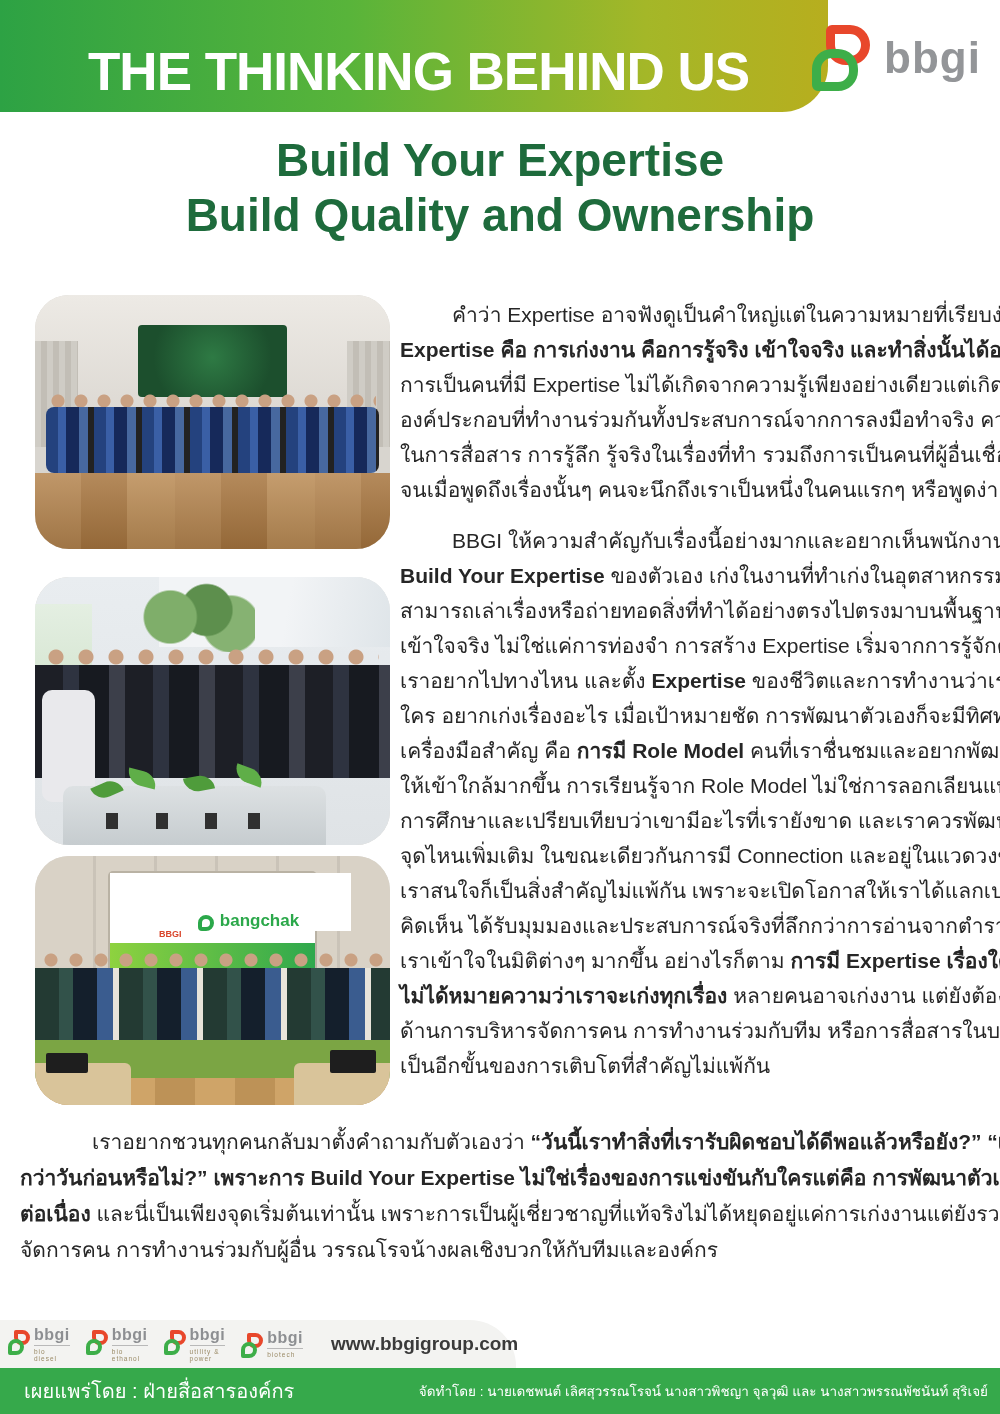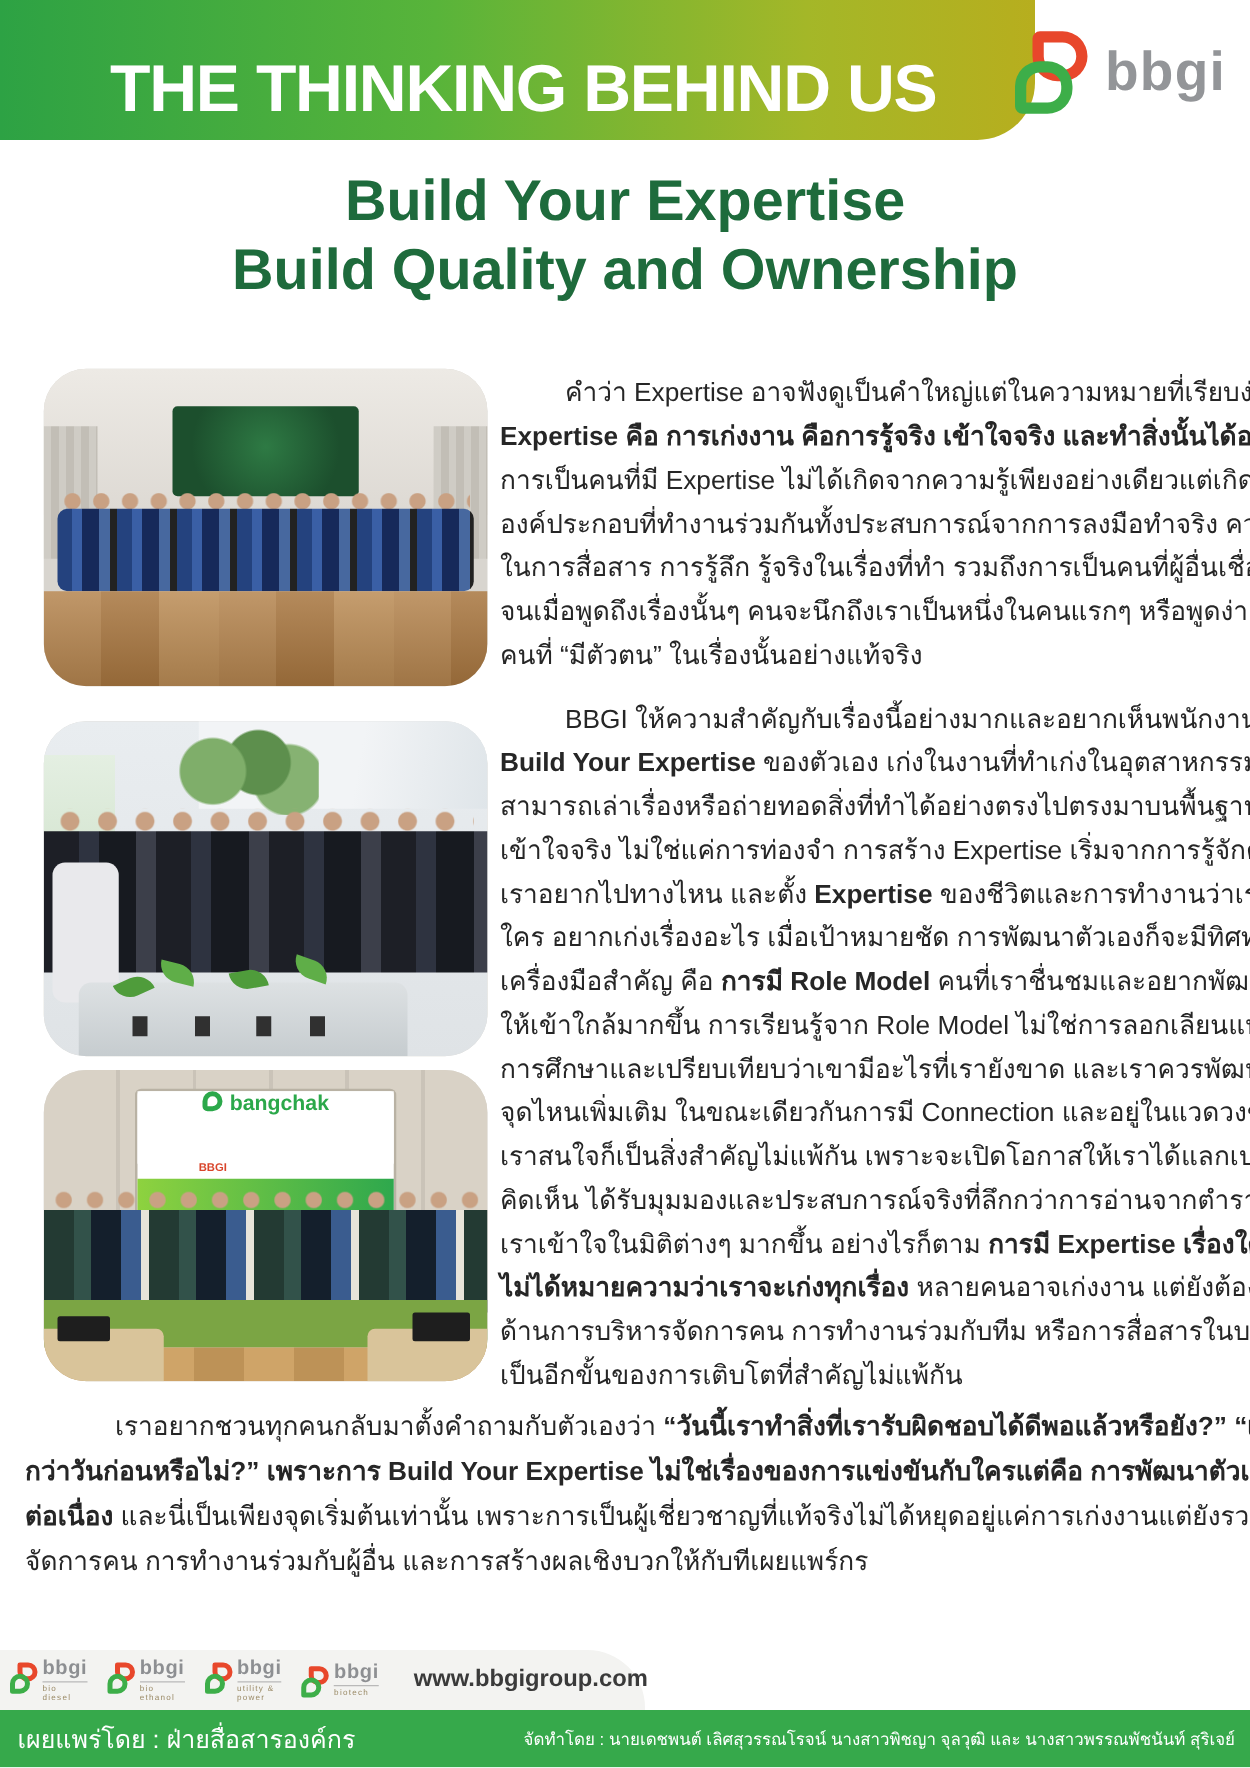--- a/index.html
+++ b/index.html
@@ -53,21 +53,21 @@
   .p2-leaf.l1{left:16%;bottom:18%;transform:rotate(-24deg);}
   .p2-leaf.l2{left:26%;bottom:22%;transform:rotate(14deg);background:#5fae48;}
   .p2-leaf.l3{left:42%;bottom:20%;transform:rotate(-10deg);}
   .p2-leaf.l4{left:56%;bottom:23%;transform:rotate(20deg);background:#5fae48;}
   .p2-pot{width:12px;height:16px;background:#303030;bottom:6%;}
   .p2-pot.k1{left:20%;} .p2-pot.k2{left:34%;} .p2-pot.k3{left:48%;} .p2-pot.k4{left:60%;}
   
   .p3-wall{left:0;top:0;width:100%;height:100%;background:#d9d2c6;}
   .p3-panels{left:0;top:0;width:100%;height:70%;background:repeating-linear-gradient(90deg,transparent 0 58px,rgba(0,0,0,.07) 58px 61px);}
   .p3-screen{left:21%;top:7%;width:58%;height:40%;background:#ffffff;border-radius:3px;box-shadow:0 0 0 2px #b9b2a4;}
-  .p3-screen-top{left:0;top:0;width:100%;height:58%;background:#ffffff;display:flex;align-items:flex-start;justify-content:center;gap:6px;position:absolute;}
+  .p3-screen-top{left:0;top:0;width:100%;height:58%;background:#ffffff;display:flex;align-items:flex-end;justify-content:center;gap:6px;position:absolute;padding-left:36px;}
   .p3-dot{position:static;width:16px;height:16px;border:4px solid #2ba84a;border-radius:50% 50% 50% 4px;box-sizing:border-box;}
   .p3-brand{position:static;font-size:17px;font-weight:bold;color:#2ba84a;letter-spacing:0;}
   .p3-sub{left:24%;top:56%;font-size:9px;font-weight:bold;color:#d9452b;}
   .p3-screen-bot{left:0;bottom:0;width:100%;height:30%;background:linear-gradient(90deg,#8ed23f,#2ea84d);}
   .p3-heads{left:2%;top:38%;width:96%;height:18px;background-image:radial-gradient(circle at 9px 9px,#c9a183 6px,transparent 7px);background-size:25px 18px;background-repeat:repeat-x;}
   .p3-crowd{left:0;top:45%;width:100%;height:33%;
             background:repeating-linear-gradient(90deg,#233a33 0 24px,#32524a 24px 38px,#141f2c 38px 62px,#3a5c8f 62px 78px,#e8e4da 78px 84px);}
   .p3-carpet{left:0;bottom:11%;width:100%;height:15%;background:#7ba544;}
   .p3-floor{left:0;bottom:0;width:100%;height:11%;background:repeating-linear-gradient(90deg,#cfa468 0 40px,#bd9257 40px 80px);}
   .p3-tableL{left:0;bottom:0;width:27%;height:17%;background:#d9c49a;border-top-right-radius:6px;}
@@ -95,21 +95,21 @@
   .fmark .ring.g{left:0;top:9px;width:16px;height:16px;border:4px solid #3dae49;border-radius:8px 8px 8px 2px;}
   .fcol{display:flex;flex-direction:column;align-items:flex-start;}
   .fbrand{font-size:16px;font-weight:bold;color:#8d8f92;line-height:16px;letter-spacing:.5px;
           border-bottom:1px solid #b9b9b9;padding-bottom:2px;}
   .fsub{font-size:6.5px;color:#9a8a66;letter-spacing:1px;margin-top:2px;}
   .fdiv{width:1px;height:32px;background:#cccccc;margin:0 8px;}
   .fsite{font-size:19px;font-weight:bold;color:#3a3a3a;margin-left:12px;white-space:nowrap;}
 
   .bbar{position:absolute;left:0;top:1368px;width:1000px;height:46px;background:#36a94b;
         display:flex;align-items:center;color:#ffffff;}
-  .bpub{margin-left:14px;font-size:20px;white-space:nowrap;}
+  .bpub{margin-left:24px;font-size:20px;white-space:nowrap;}
   .bdate{margin-left:84px;font-size:20px;white-space:nowrap;}
   .bprod{margin-left:auto;margin-right:12px;font-size:13.5px;white-space:nowrap;}
 </style>
 </head>
 <body>
 
 <div class="page">
 
   <div class="hbar">
     <div class="htitle">THE THINKING BEHIND US</div>
@@ -179,21 +179,20 @@
   </div>
 
   <div class="coltext">
     <div class="para1">
         <div class="tline indent"><span>คำว่า Expertise อาจฟังดูเป็นคำใหญ่แต่ในความหมายที่เรียบง่ายที่สุด</span></div>
         <div class="tline"><span class="b">Expertise คือ การเก่งงาน คือการรู้จริง เข้าใจจริง และทำสิ่งนั้นได้อย่างมั่นใจ</span></div>
         <div class="tline"><span>การเป็นคนที่มี Expertise ไม่ได้เกิดจากความรู้เพียงอย่างเดียวแต่เกิดจากหลาย</span></div>
         <div class="tline"><span>องค์ประกอบที่ทำงานร่วมกันทั้งประสบการณ์จากการลงมือทำจริง ความสามารถ</span></div>
         <div class="tline"><span>ในการสื่อสาร การรู้ลึก รู้จริงในเรื่องที่ทำ รวมถึงการเป็นคนที่ผู้อื่นเชื่อถือ ยอมรับ</span></div>
         <div class="tline"><span>จนเมื่อพูดถึงเรื่องนั้นๆ คนจะนึกถึงเราเป็นหนึ่งในคนแรกๆ หรือพูดง่ายๆ คือ เป็น</span></div>
-        <div class="tline"><span>คนที่ “มีตัวตน” ในเรื่องนั้นอย่างแท้จริง</span></div>
       </div>
     <div class="para2">
         <div class="tline indent"><span>BBGI ให้ความสำคัญกับเรื่องนี้อย่างมากและอยากเห็นพนักงานทุกคน</span></div>
         <div class="tline"><span class="b">Build Your Expertise</span><span> ของตัวเอง เก่งในงานที่ทำเก่งในอุตสาหกรรมที่อยู่ และ</span></div>
         <div class="tline"><span>สามารถเล่าเรื่องหรือถ่ายทอดสิ่งที่ทำได้อย่างตรงไปตรงมาบนพื้นฐานของความ</span></div>
         <div class="tline"><span>เข้าใจจริง ไม่ใช่แค่การท่องจำ การสร้าง Expertise เริ่มจากการรู้จักตัวเอง รู้ว่า</span></div>
         <div class="tline"><span>เราอยากไปทางไหน และตั้ง </span><span class="b">Expertise</span><span> ของชีวิตและการทำงานว่าเราอยากเป็น</span></div>
         <div class="tline"><span>ใคร อยากเก่งเรื่องอะไร เมื่อเป้าหมายชัด การพัฒนาตัวเองก็จะมีทิศทาง อีกหนึ่ง</span></div>
         <div class="tline"><span>เครื่องมือสำคัญ คือ </span><span class="b">การมี Role Model</span><span> คนที่เราชื่นชมและอยากพัฒนาตัวเอง</span></div>
         <div class="tline"><span>ให้เข้าใกล้มากขึ้น การเรียนรู้จาก Role Model ไม่ใช่การลอกเลียนแบบแต่ คือ</span></div>
@@ -205,21 +204,21 @@
         <div class="tline"><span class="b">ไม่ได้หมายความว่าเราจะเก่งทุกเรื่อง</span><span> หลายคนอาจเก่งงาน แต่ยังต้องพัฒนาทักษะ</span></div>
         <div class="tline"><span>ด้านการบริหารจัดการคน การทำงานร่วมกับทีม หรือการสื่อสารในบทบาทผู้นำซึ่ง</span></div>
         <div class="tline"><span>เป็นอีกขั้นของการเติบโตที่สำคัญไม่แพ้กัน</span></div>
       </div>
   </div>
 
   <div class="bottompara">
       <div class="tline indent"><span>เราอยากชวนทุกคนกลับมาตั้งคำถามกับตัวเองว่า </span><span class="b">“วันนี้เราทำสิ่งที่เรารับผิดชอบได้ดีพอแล้วหรือยัง?” “เรากำลังเก่งขึ้น</span></div>
       <div class="tline"><span class="b">กว่าวันก่อนหรือไม่?” เพราะการ Build Your Expertise ไม่ใช่เรื่องของการแข่งขันกับใครแต่คือ การพัฒนาตัวเองให้ดีขึ้นอย่าง</span></div>
       <div class="tline"><span class="b">ต่อเนื่อง</span><span> และนี่เป็นเพียงจุดเริ่มต้นเท่านั้น เพราะการเป็นผู้เชี่ยวชาญที่แท้จริงไม่ได้หยุดอยู่แค่การเก่งงานแต่ยังรวมถึงการบริหาร</span></div>
-      <div class="tline"><span>จัดการคน การทำงานร่วมกับผู้อื่น และการสร้างผลเชิงบวกให้กับทีเผยแพร์กร</span></div>
+      <div class="tline"><span>จัดการคน การทำงานร่วมกับผู้อื่น วรรณโรจน้างผลเชิงบวกให้กับทีมและองค์กร</span></div>
     </div>
 
   <div class="fband">
     <div class="flogo">
       <div class="fmark">
           <div class="ring o"></div>
           <div class="ring g"></div>
         </div>
       <div class="fcol">
           <div class="fbrand">bbgi</div>

